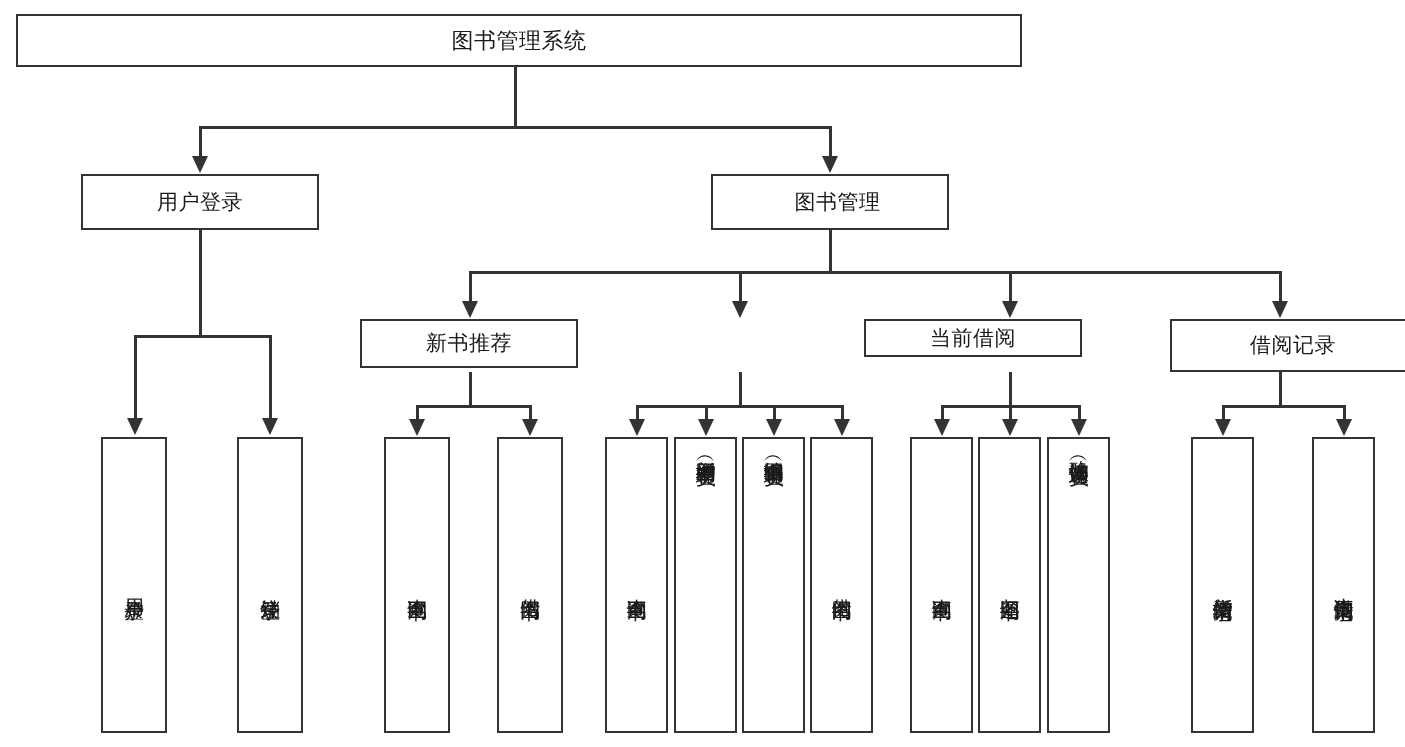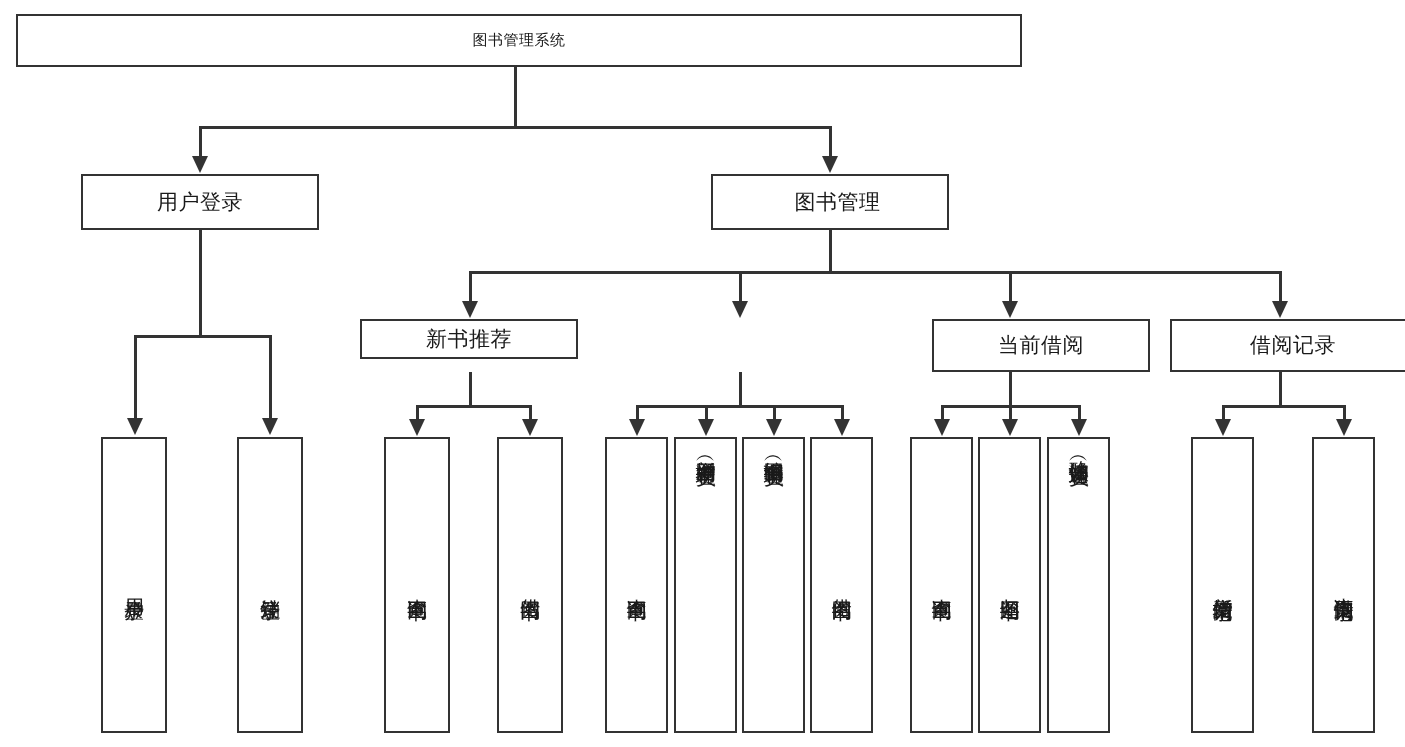--- a/index.html
+++ b/index.html
@@ -33,21 +33,21 @@
     display: block;
     text-align: center;
     line-height: 1.05;
   }
   
   .node.horiz .label {
     font-size: 21px;
     letter-spacing: 0.5px;
     white-space: nowrap;
   }
-  #node-root .label { font-size: 15px; }
+  #node-root .label { font-size: 22px; }
 
   
   .node.vert {
     align-items: flex-start;
     justify-content: center;
     padding-top: 6px;
   }
   .node.vert .label {
     writing-mode: vertical-rl;
     text-orientation: upright;
@@ -125,24 +125,24 @@
   <div class="ln h" style="left:469px; top:271px; width:812px;"></div>
   <div class="ln v" style="left:469px; top:271px; height:32px;"></div>
   <div class="arrow" style="left:462px; top:301px;"></div>
   <div class="ln v" style="left:739px; top:271px; height:32px;"></div>
   <div class="arrow" style="left:732px; top:301px;"></div>
   <div class="ln v" style="left:1009px; top:271px; height:32px;"></div>
   <div class="arrow" style="left:1002px; top:301px;"></div>
   <div class="ln v" style="left:1279px; top:271px; height:32px;"></div>
   <div class="arrow" style="left:1272px; top:301px;"></div>
 
-  <div class="node horiz" id="node-new-book-rec" style="left:360px; top:319px; width:218px; height:40px;">
+  <div class="node horiz" id="node-new-book-rec" style="left:360px; top:319px; width:218px; height:49px;">
     <span class="label">新书推荐</span>
   </div>
-  <div class="node horiz" id="node-current-borrow" style="left:932px; top:319px; width:218px; height:53px;">
+  <div class="node horiz" id="node-current-borrow" style="left:864px; top:319px; width:218px; height:38px;">
     <span class="label">当前借阅</span>
   </div>
   <div class="node horiz" id="node-borrow-record" style="left:1170px; top:319px; width:246px; height:53px;">
     <span class="label">借阅记录</span>
   </div>
 
   <div class="ln v" style="left:469px; top:372px; width:2.5px; height:34px;"></div>
   <div class="ln h" style="left:416px; top:405px; width:115px;"></div>
   <div class="ln v" style="left:416px; top:405px; height:17px;"></div>
   <div class="arrow" style="left:409px; top:419px;"></div>

